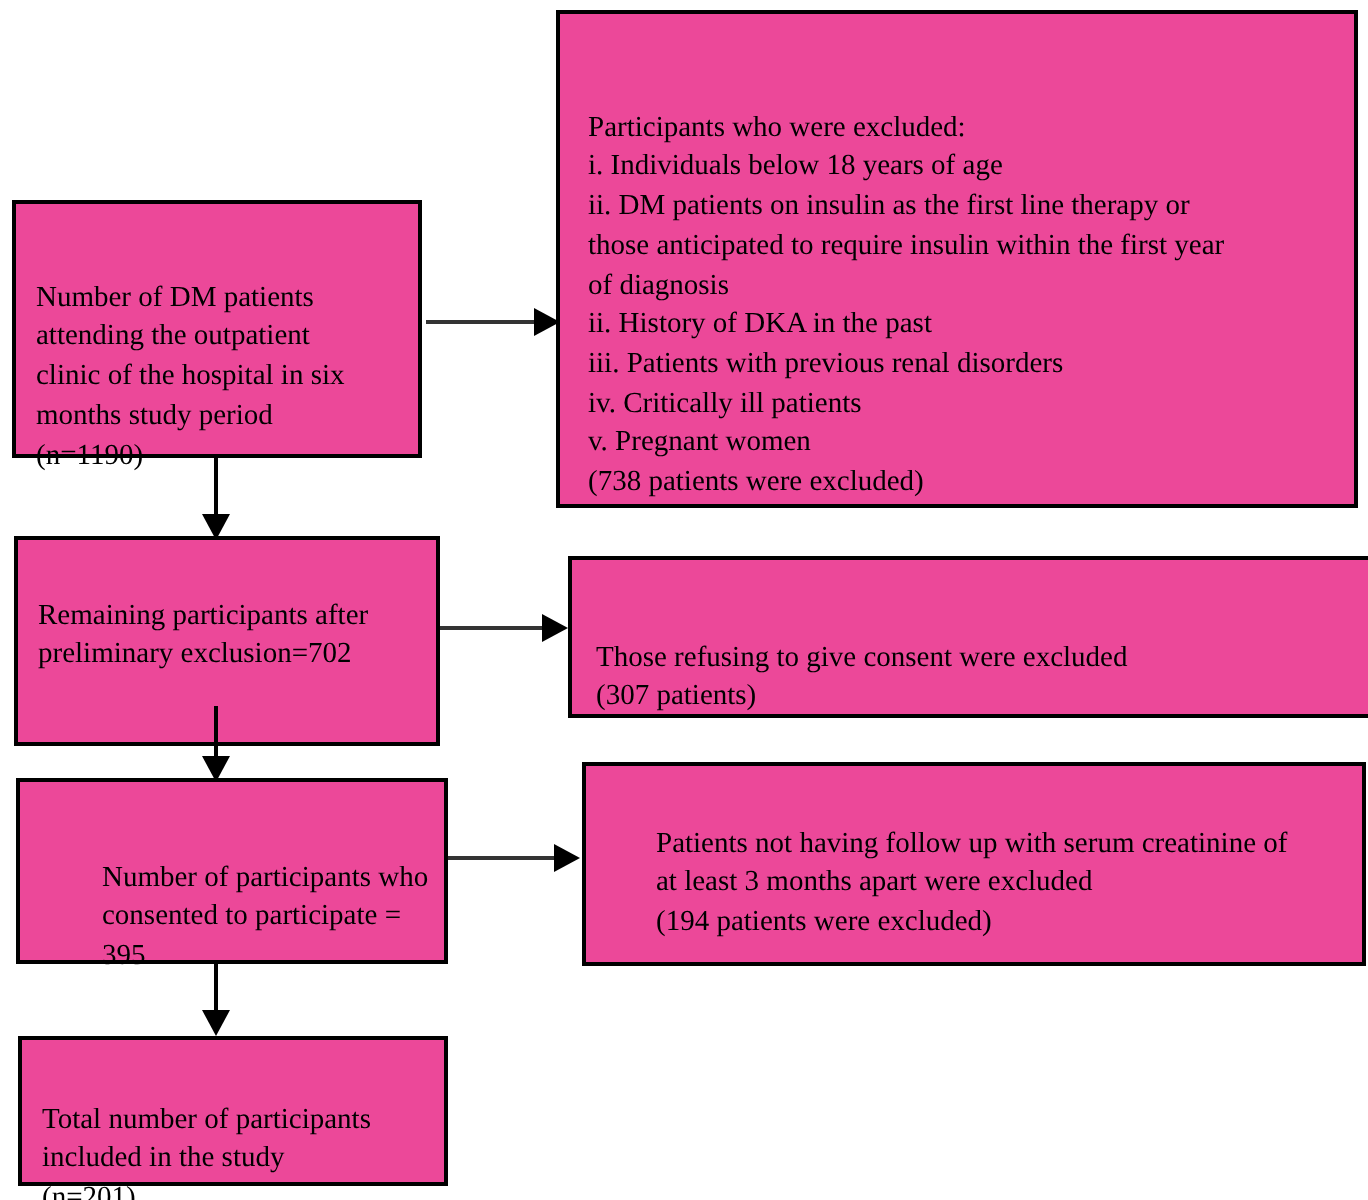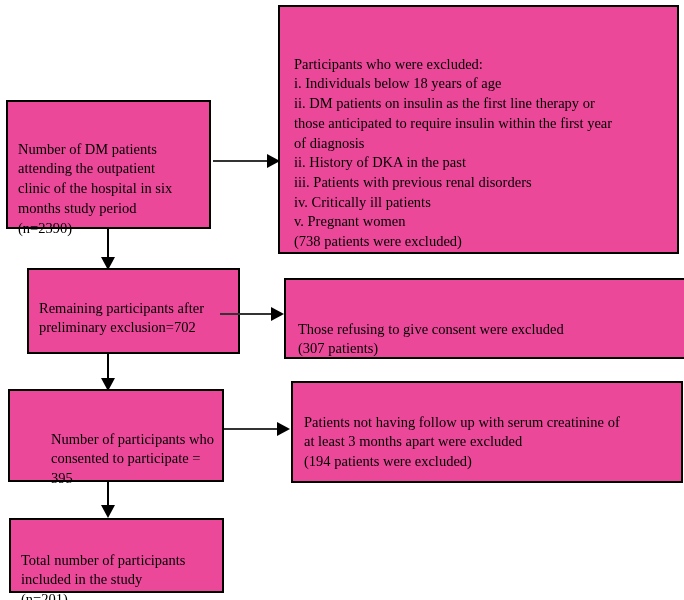--- a/index.html
+++ b/index.html
@@ -27,54 +27,54 @@
   }
   
   .node .txt {
     display: block;
     white-space: pre-line;
   }
 
   #box-source   { left: 6px;   top: 100px; width: 205px; height: 129px; }
   #box-source .txt   { padding: 18px 0 0 10px; }
 
-  #box-remaining{ left: 7px;   top: 268px; width: 213px; height: 86px; margin-left: 20px; }
+  #box-remaining{ left: 7px;   top: 268px; width: 213px; height: 105px; }
   #box-remaining .txt{ padding: 9px 0 0 10px; }
 
   #box-consented{ left: 8px;   top: 389px; width: 216px; height: 93px; padding-left: 31px; }
   #box-consented .txt{ padding: 19px 0 0 10px; }
 
   #box-total    { left: 9px;   top: 518px; width: 215px; height: 75px; }
   #box-total .txt    { padding: 11px 0 0 10px; }
 
   #box-excluded { left: 278px; top: 5px;   width: 401px; height: 249px; }
   #box-excluded .txt { padding: 28px 0 0 14px; }
 
   #box-consent-refused { left: 284px; top: 278px; width: 458px; height: 81px; }
   #box-consent-refused .txt { padding: 20px 0 0 12px; }
 
   #box-no-followup { left: 291px; top: 381px; width: 392px; height: 102px; }
-  #box-no-followup .txt { padding: 10px 0 0 11px; }
+  #box-no-followup .txt { padding: 10px 0 0 11px; margin-left: 24px; }
 
   .edge {
     position: absolute;
   }
   .edge svg { display: block; overflow: visible; }
 </style>
 </head>
 <body>
 
 <div id="canvas">
 
   <div class="node" id="box-source">
     <span class="txt">Number of DM patients
 attending the outpatient
 clinic of the hospital in six
 months study period
-(n=2390)</span>
+(n=1190)</span>
   </div>
 
   <div class="node" id="box-remaining">
     <span class="txt">Remaining participants after
 preliminary exclusion=702</span>
   </div>
 
   <div class="node" id="box-consented">
     <span class="txt">Number of participants who
 consented to participate =

